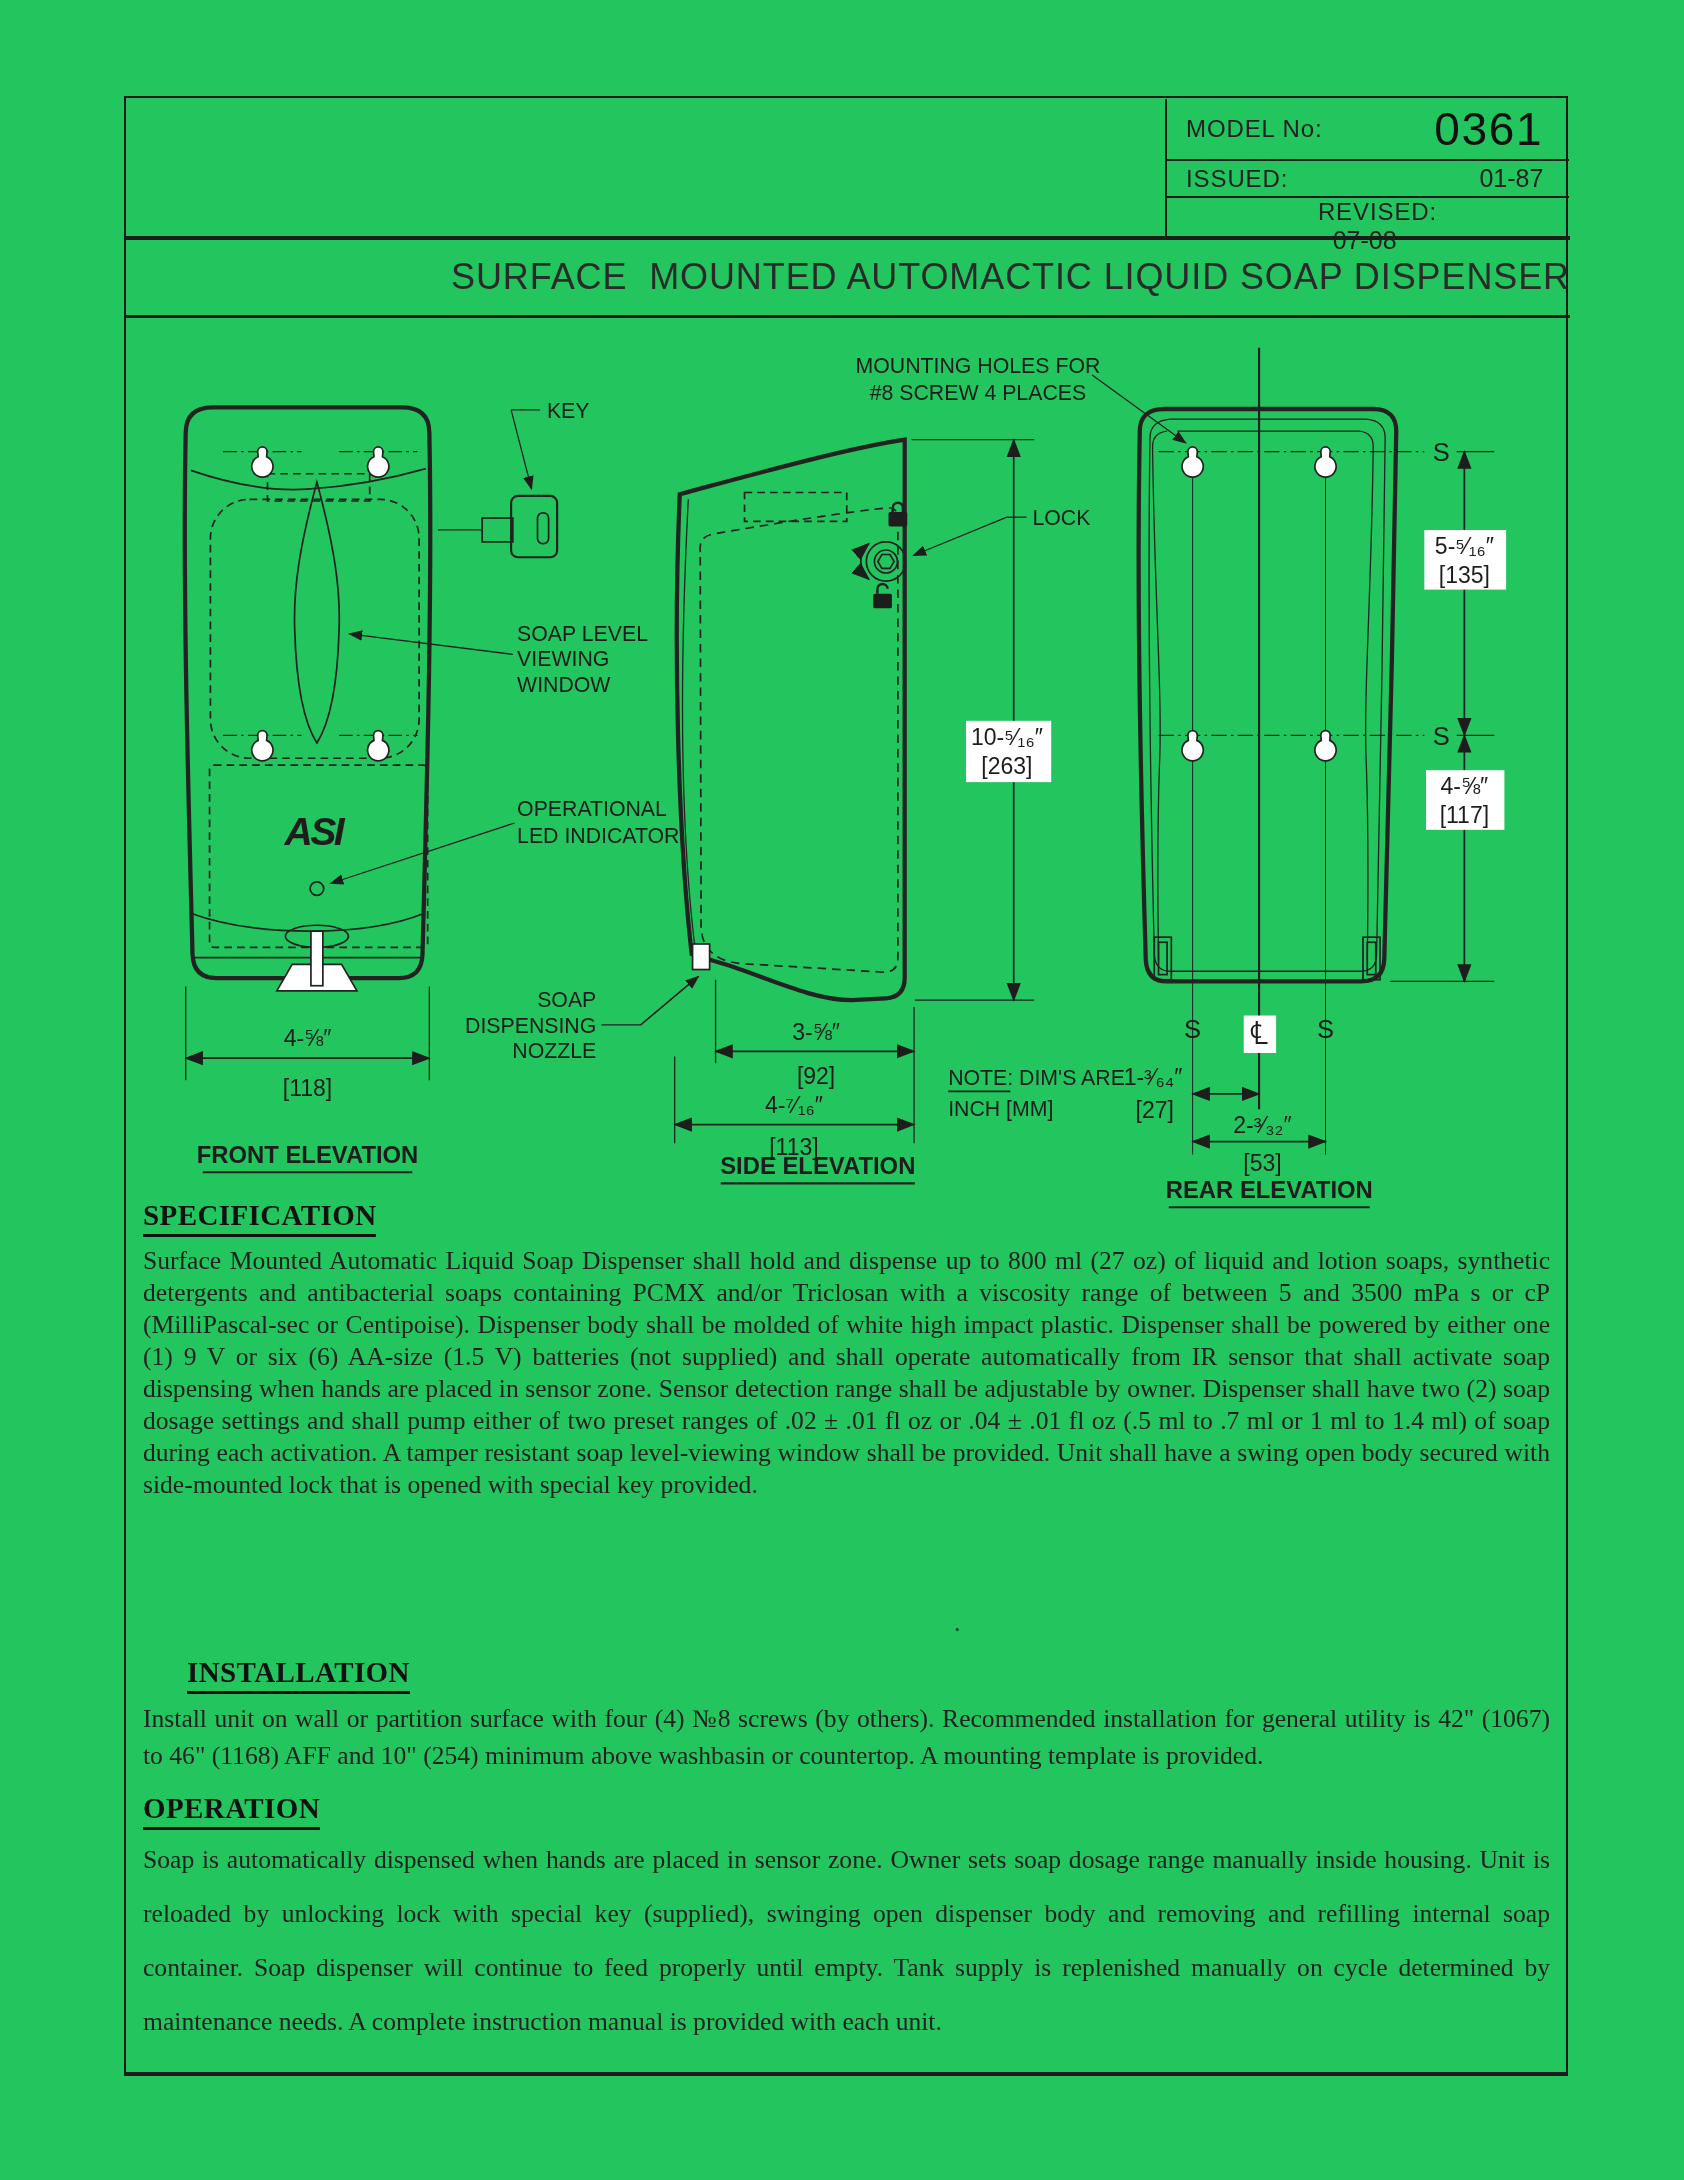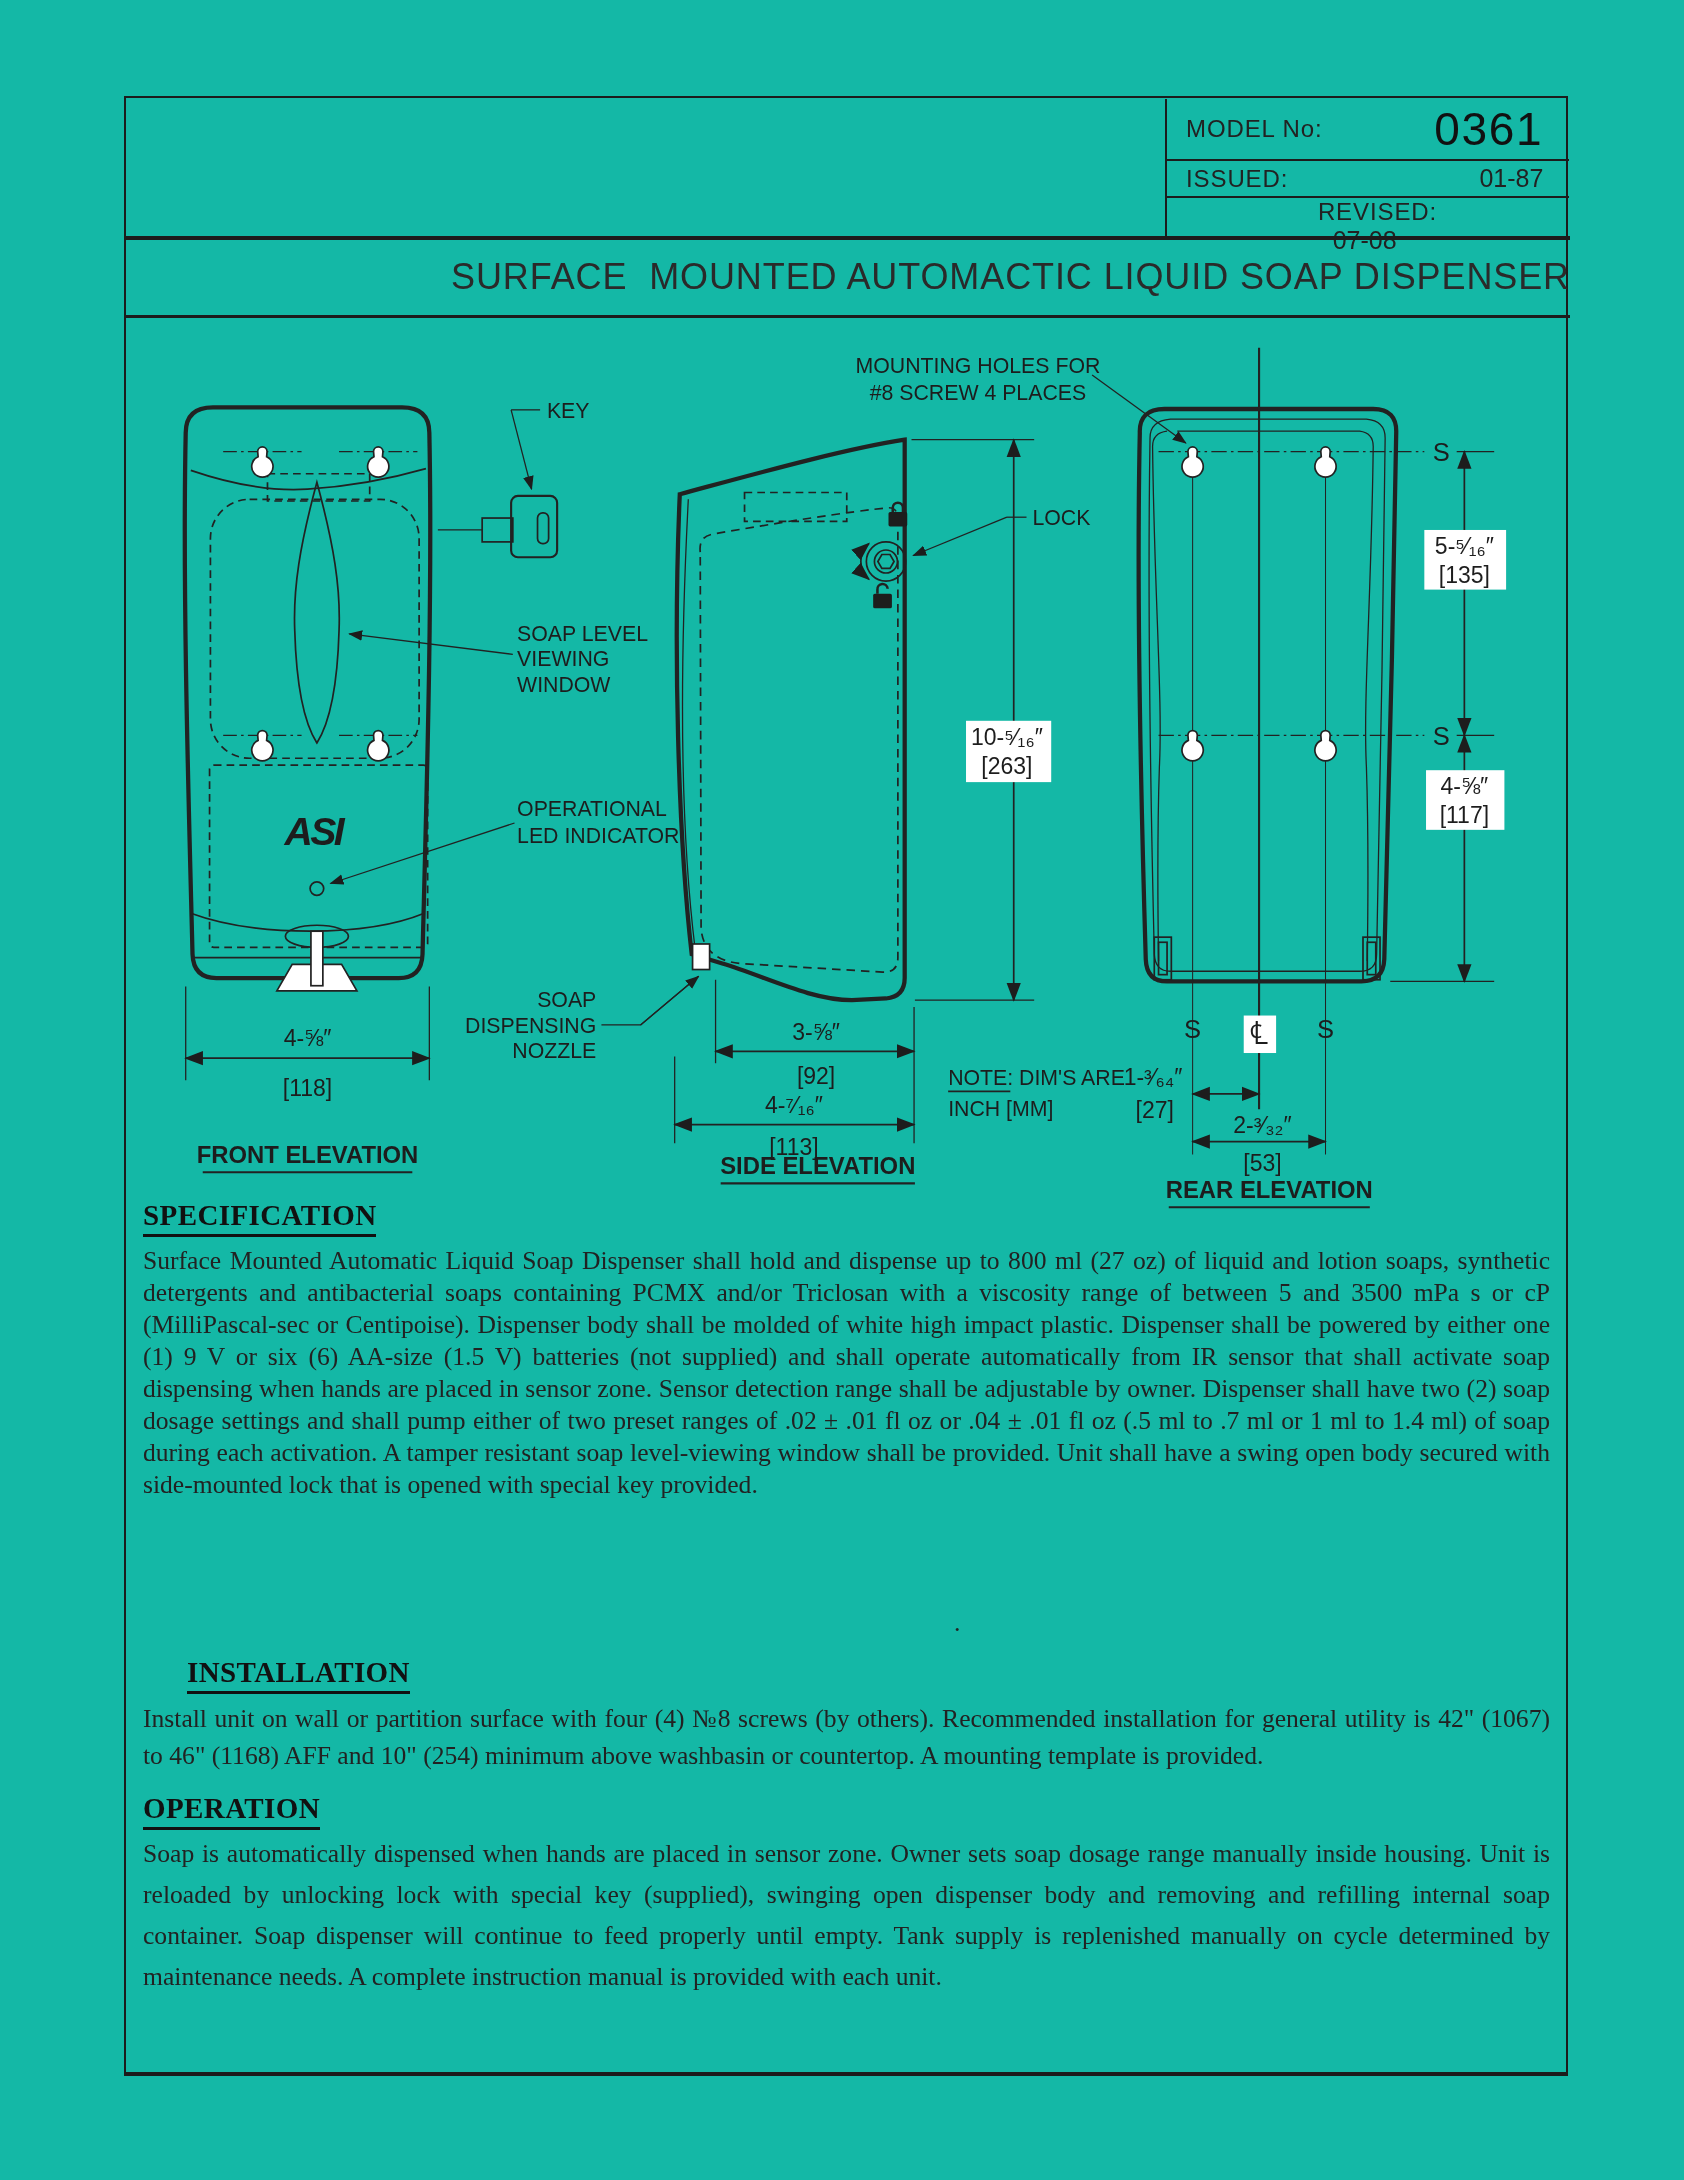--- a/index.html
+++ b/index.html
@@ -1,16 +1,16 @@
 <!DOCTYPE html>
 <html style="font-size:13.6px"><head>
 <meta charset="utf-8">
 <style>
   html,body{margin:0;padding:0;background:#ffffff;}
-  .page{position:relative;width:1685px;height:2181px;background:#14b8a6;overflow:hidden;
+  .page{position:relative;width:1685px;height:2181px;background:#22c55e;overflow:hidden;
         font-family:"Liberation Sans",sans-serif;color:#1d1d1d;}
   .sheet{position:absolute;left:124px;top:96px;width:1440px;height:1974px;
          border:2.6px solid #1c1c1c;border-bottom-width:4.3px;}
   .rule-heavy{position:absolute;left:124px;top:236px;width:1446px;height:4.3px;background:#1c1c1c;}
   .rule-title{position:absolute;left:124px;top:315px;width:1446px;height:2.6px;background:#1c1c1c;}
   .model-table{position:absolute;left:1165px;top:99px;width:402px;height:138px;
                border-left:2.6px solid #1c1c1c;}
   .mt-row{box-sizing:border-box;display:flex;align-items:center;border-bottom:2.6px solid #1c1c1c;padding-left:19px;}
   .mt-row:last-child{border-bottom:none;flex-direction:column;}
   .mt-label{font-size:24px;letter-spacing:0.9px;color:#222;}
@@ -27,21 +27,21 @@
   .s-mark{font-size:30px;}
   .cl-mark{font-size:38px;}
   .asi{font-size:46px;font-weight:bold;font-style:italic;letter-spacing:-3px;}
   .sec-heading{position:absolute;left:143px;font-family:"Liberation Serif",serif;
                font-weight:bold;font-size:29px;color:#111;letter-spacing:0.4px;
                border-bottom:3.4px solid #111;padding-bottom:1.7px;display:inline-block;}
   .para{position:absolute;left:143px;width:1407px;font-family:"Liberation Serif",serif;
         font-size:25.6px;color:#222;text-align:justify;}
   .spec-para{line-height:32px;}
   .inst-para{line-height:37px;}
-  .oper-para{line-height:41px;}
+  .oper-para{line-height:54px;}
   .stray-dot{position:absolute;left:954px;top:1608px;font-family:"Liberation Serif",serif;
              font-size:25.6px;color:#222;}
 </style>
 </head>
 <body>
 
 <div class="page">
 
   <div class="sheet"></div>
 

